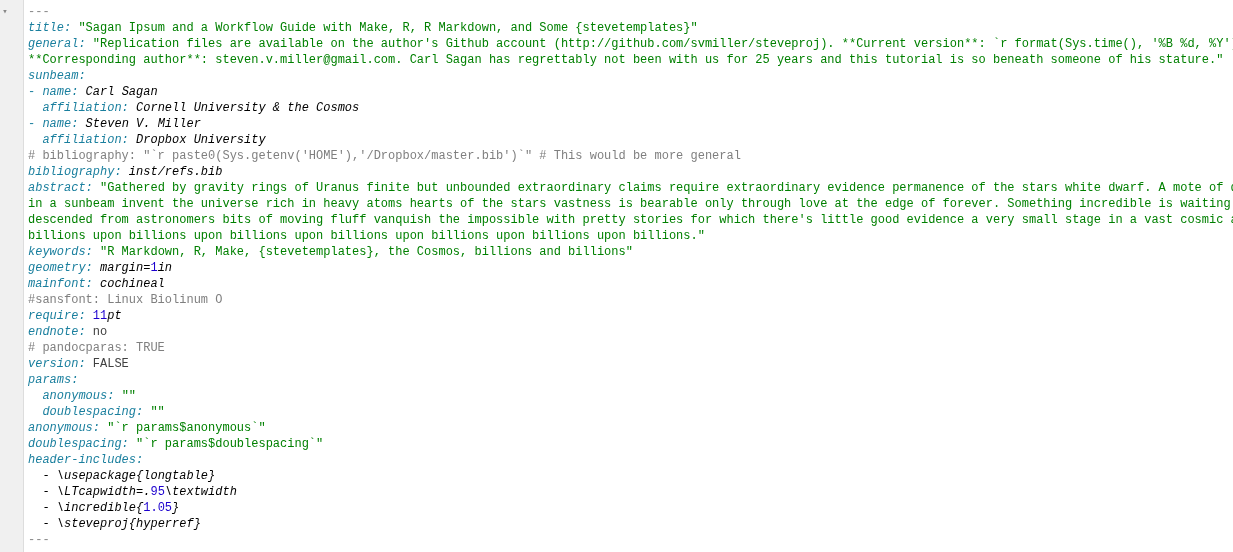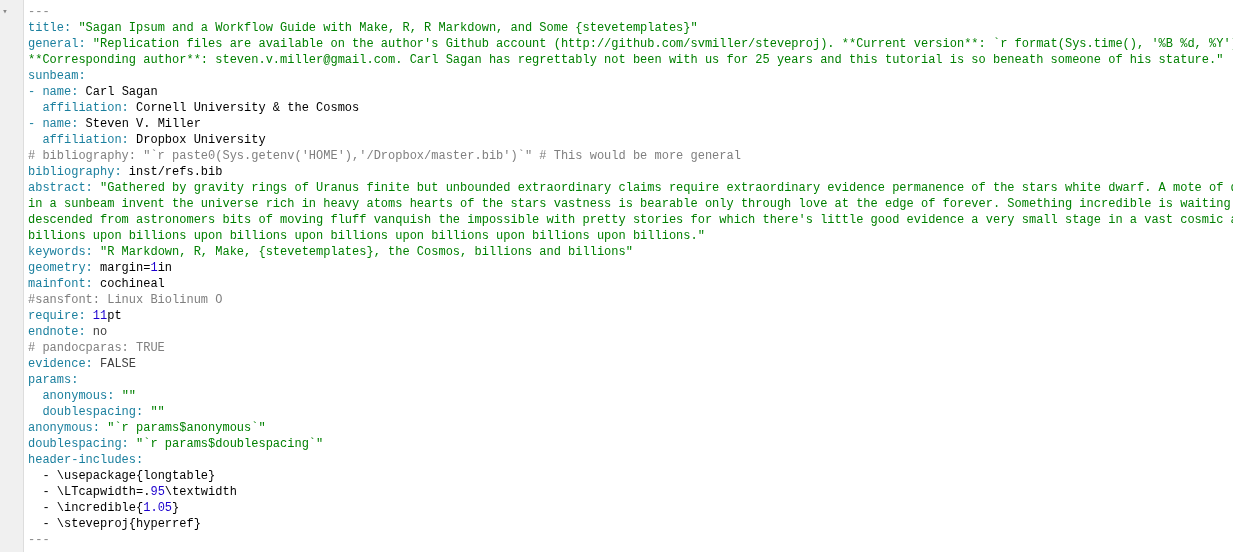--- a/index.html
+++ b/index.html
@@ -33,23 +33,23 @@
     padding-top: 4px;
     flex: 0 0 auto;
     font-size: 9px;
   }
   .fold .tri { height: 16px; line-height: 16px; text-align: center; }
   .code {
     padding: 4px 0 4px 4px;
     flex: 1 1 auto;
   }
   .line { height: 16px; white-space: pre; }
-  .c-key    { color: #1a7f9e; }      
+  .c-key    { color: #1a7f9e; font-style: italic; }      
   .c-str    { color: #008000; }      
-  .c-plain  { color: #000000; }
+  .c-plain  { color: #000000; font-style: italic; }
   .c-num    { color: #1c00cf; }      
   .c-bool   { color: #404040; }      
   .c-dash   { color: #1a7f9e; }
   .c-comment{ color: #7f7f7f; }
   .c-delim  { color: #888888; }
 </style>
 </head>
 <body>
 
 <div class="editor">
@@ -110,21 +110,21 @@
     <div class="line"><span class="c-str">in a sunbeam invent the universe rich in heavy atoms hearts of the stars vastness is bearable only through love at the edge of forever. Something incredible is waiting to be known </span></div>
     <div class="line"><span class="c-str">descended from astronomers bits of moving fluff vanquish the impossible with pretty stories for which there's little good evidence a very small stage in a vast cosmic arena and </span></div>
     <div class="line"><span class="c-str">billions upon billions upon billions upon billions upon billions upon billions upon billions."</span></div>
     <div class="line"><span class="c-key">keywords:</span> <span class="c-str">"R Markdown, R, Make, {stevetemplates}, the Cosmos, billions and billions"</span></div>
     <div class="line"><span class="c-key">geometry:</span><span class="c-plain"> margin=</span><span class="c-num">1</span><span class="c-plain">in</span></div>
     <div class="line"><span class="c-key">mainfont:</span><span class="c-plain"> cochineal</span></div>
     <div class="line"><span class="c-comment">#sansfont: Linux Biolinum O</span></div>
     <div class="line"><span class="c-key">require:</span> <span class="c-num">11</span><span class="c-plain">pt</span></div>
     <div class="line"><span class="c-key">endnote:</span> <span class="c-bool">no</span></div>
     <div class="line"><span class="c-comment"># pandocparas: TRUE</span></div>
-    <div class="line"><span class="c-key">evidence:</span> <span class="c-bool">FALSE</span></div>
+    <div class="line"><span class="c-key">version:</span> <span class="c-bool">FALSE</span></div>
     <div class="line"><span class="c-key">params:</span></div>
     <div class="line"><span class="c-key">  anonymous:</span> <span class="c-str">""</span></div>
     <div class="line"><span class="c-key">  doublespacing:</span> <span class="c-str">""</span></div>
     <div class="line"><span class="c-key">anonymous:</span> <span class="c-str">"`r params$anonymous`"</span></div>
     <div class="line"><span class="c-key">doublespacing:</span> <span class="c-str">"`r params$doublespacing`"</span></div>
     <div class="line"><span class="c-key">header-includes:</span></div>
     <div class="line"><span class="c-plain">  - </span><span class="c-plain">\usepackage{longtable}</span></div>
     <div class="line"><span class="c-plain">  - </span><span class="c-plain">\LTcapwidth=.</span><span class="c-num">95</span><span class="c-plain">\textwidth</span></div>
     <div class="line"><span class="c-plain">  - </span><span class="c-plain">\incredible{</span><span class="c-num">1.05</span><span class="c-plain">}</span></div>
     <div class="line"><span class="c-plain">  - </span><span class="c-plain">\steveproj{hyperref}</span></div>

